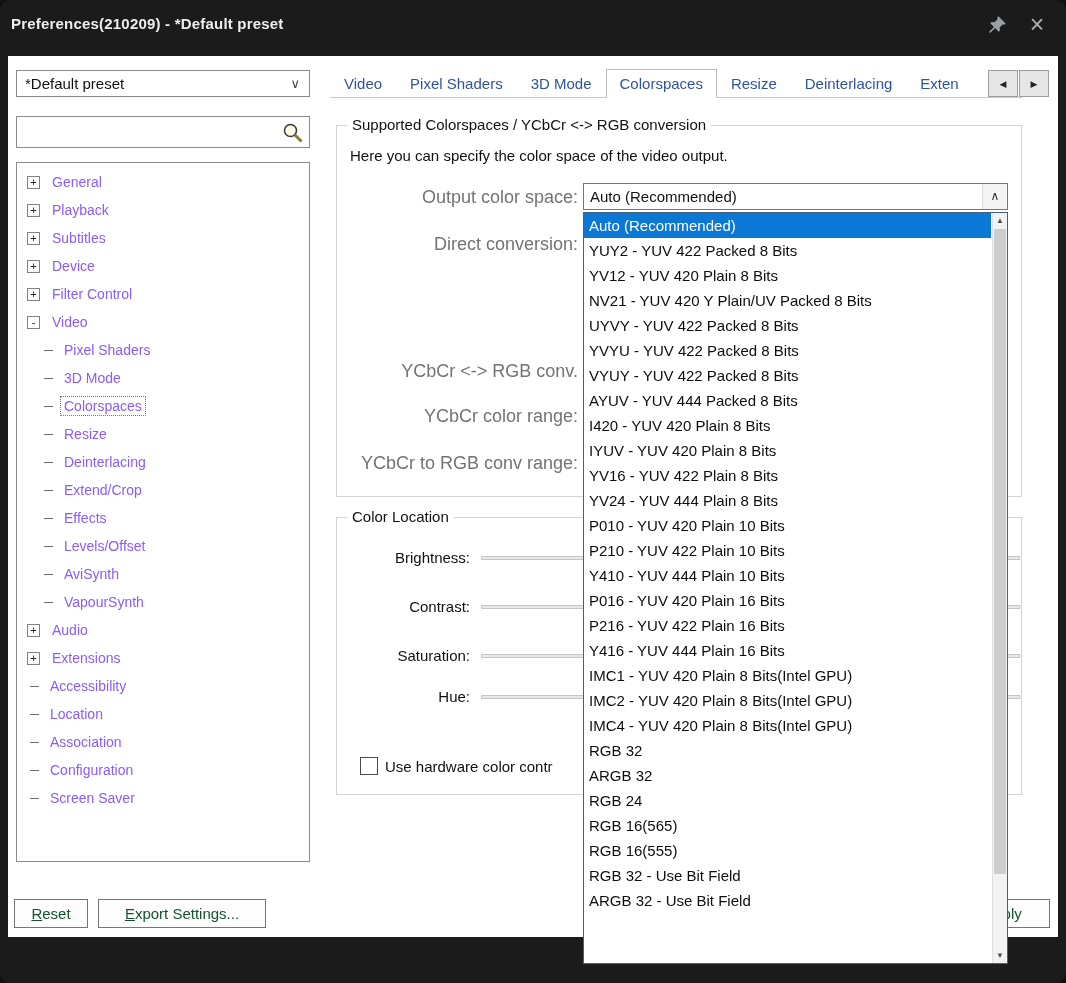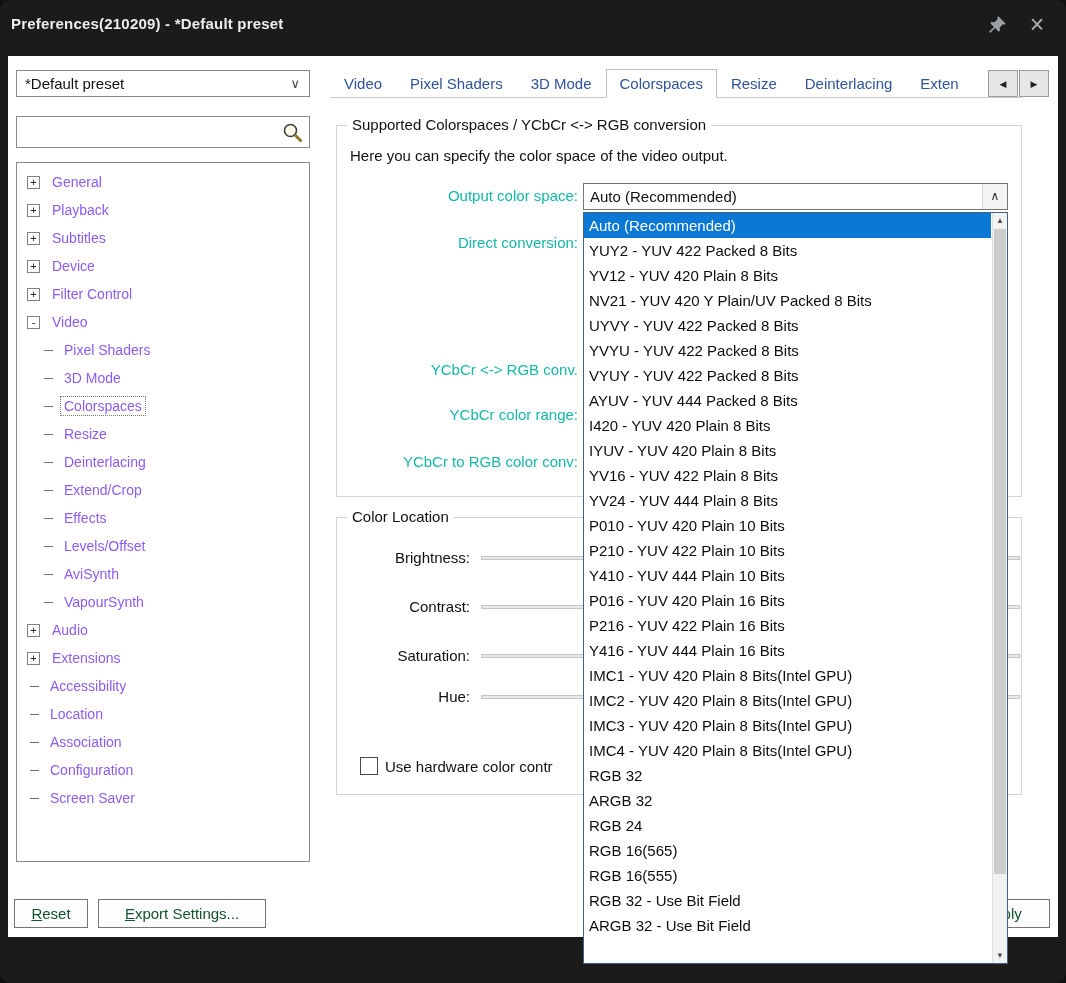--- a/index.html
+++ b/index.html
@@ -40,21 +40,21 @@
   .tab.active { background:#fff; border-color:#bcbcbc; border-bottom-color:#fff; position:relative; z-index:3; }
   .tab-scroll { position:absolute; top:70px; width:30px; height:27px; background:#e6e6e6; border:1px solid #9d9d9d; font-size:9px; color:#222; display:flex; align-items:center; justify-content:center; z-index:2; }
   .tab-scroll.left { left:988px; }
   .tab-scroll.right { left:1019px; }
   
   .groupbox { position:absolute; border:1px solid #d4d4d4; }
   .g1 { left:336px; top:125px; width:686px; height:372px; }
   .g2 { left:336px; top:517px; width:686px; height:278px; }
   .legend { position:absolute; top:-10px; left:10px; background:#fff; padding:0 5px; font-size:15px; color:#111; white-space:nowrap; }
   .desc { position:absolute; left:350px; top:147px; font-size:15px; color:#111; z-index:2; }
-  .flabel { position:absolute; left:338px; width:240px; text-align:right; font-size:15px; color:#14b8a6; z-index:2; white-space:nowrap; }
+  .flabel { position:absolute; left:338px; width:240px; text-align:right; font-size:18px; color:#737373; z-index:2; white-space:nowrap; }
   .fl-output { top:187px; } .fl-direct { top:234px; } .fl-conv { top:361px; } .fl-range { top:406px; } .fl-torgb { top:453px; }
   
   .combo { position:absolute; left:583px; top:183px; width:425px; height:27px; border:1px solid #767676; background:#fff; font-size:15px; line-height:25px; padding-left:6px; z-index:5; }
   .combo-btn { position:absolute; right:0; top:0; width:25px; height:25px; background:#f3f3f3; border-left:1px solid #d9d9d9; text-align:center; color:#333; font-size:12px; line-height:25px; }
   .listbox { position:absolute; left:583px; top:212px; width:425px; height:752px; background:#fff; border:1px solid #46617f; z-index:50; }
   .opts { position:absolute; left:0; top:0; right:16px; bottom:0; overflow:hidden; }
   .opt { height:25px; line-height:25px; font-size:15px; padding-left:5px; color:#0d0d0d; white-space:nowrap; overflow:hidden; }
   .opt.selected { background:#0a78d4; color:#fff; }
   .vscroll { position:absolute; top:0; right:0; width:15px; bottom:0; background:#f2f2f2; border-left:1px solid #e0e0e0; }
   .varrow { position:absolute; left:0; width:14px; height:15px; font-size:8px; color:#505050; display:flex; align-items:center; justify-content:center; }
@@ -282,21 +282,21 @@
   <div class="tab-scroll right">▶</div>
 
   <div class="groupbox g1">
     <div class="legend">Supported Colorspaces / YCbCr &lt;-&gt; RGB conversion</div>
   </div>
   <div class="desc">Here you can specify the color space of the video output.</div>
   <div class="flabel fl-output">Output color space:</div>
   <div class="flabel fl-direct">Direct conversion:</div>
   <div class="flabel fl-conv">YCbCr &lt;-&gt; RGB conv.</div>
   <div class="flabel fl-range">YCbCr color range:</div>
-  <div class="flabel fl-torgb">YCbCr to RGB color conv:</div>
+  <div class="flabel fl-torgb">YCbCr to RGB conv range:</div>
 
   <div class="combo">
     <span>Auto (Recommended)</span>
     <span class="combo-btn">∧</span>
   </div>
 
   <div class="groupbox g2">
     <div class="legend">Color Location</div>
   </div>
   <div>
@@ -366,21 +366,20 @@
         <div class="opt">P016 - YUV 420 Plain 16 Bits</div>
 
         <div class="opt">P216 - YUV 422 Plain 16 Bits</div>
 
         <div class="opt">Y416 - YUV 444 Plain 16 Bits</div>
 
         <div class="opt">IMC1 - YUV 420 Plain 8 Bits(Intel GPU)</div>
 
         <div class="opt">IMC2 - YUV 420 Plain 8 Bits(Intel GPU)</div>
 
-        <div class="opt">IMC3 - YUV 420 Plain 8 Bits(Intel GPU)</div>
 
         <div class="opt">IMC4 - YUV 420 Plain 8 Bits(Intel GPU)</div>
 
         <div class="opt">RGB 32</div>
 
         <div class="opt">ARGB 32</div>
 
         <div class="opt">RGB 24</div>
 
         <div class="opt">RGB 16(565)</div>

